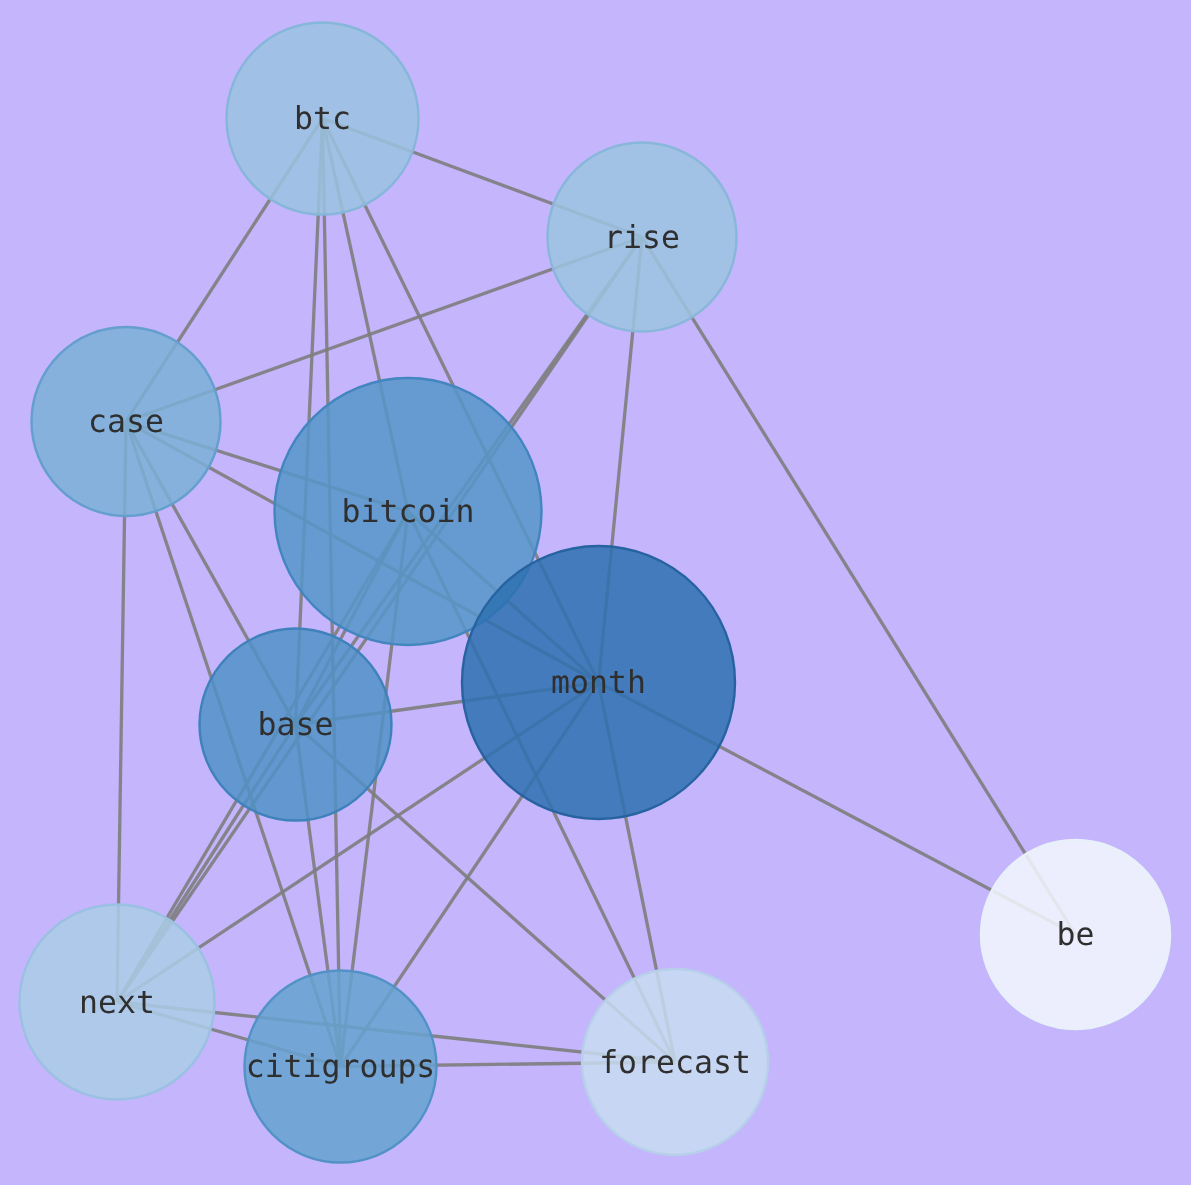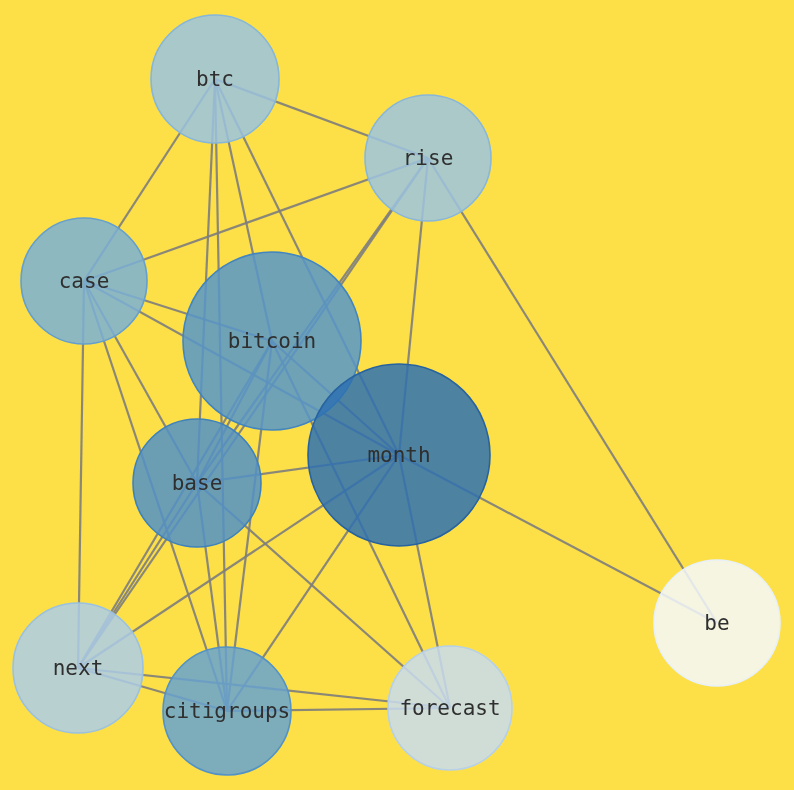--- a/index.html
+++ b/index.html
@@ -8,21 +8,21 @@
     background: #ffffff;
     width: 794px;
     height: 790px;
     overflow: hidden;
     font-family: "DejaVu Sans Mono", monospace;
   }
   #canvas-wrap {
     position: relative;
     width: 794px;
     height: 790px;
-    background: #fde047;
+    background: #c4b5fd;
   }
   svg { display: block; }
   .node-label {
     font-family: "DejaVu Sans Mono", monospace;
     pointer-events: none;
   }
 </style>
 </head>
 <body>
 

